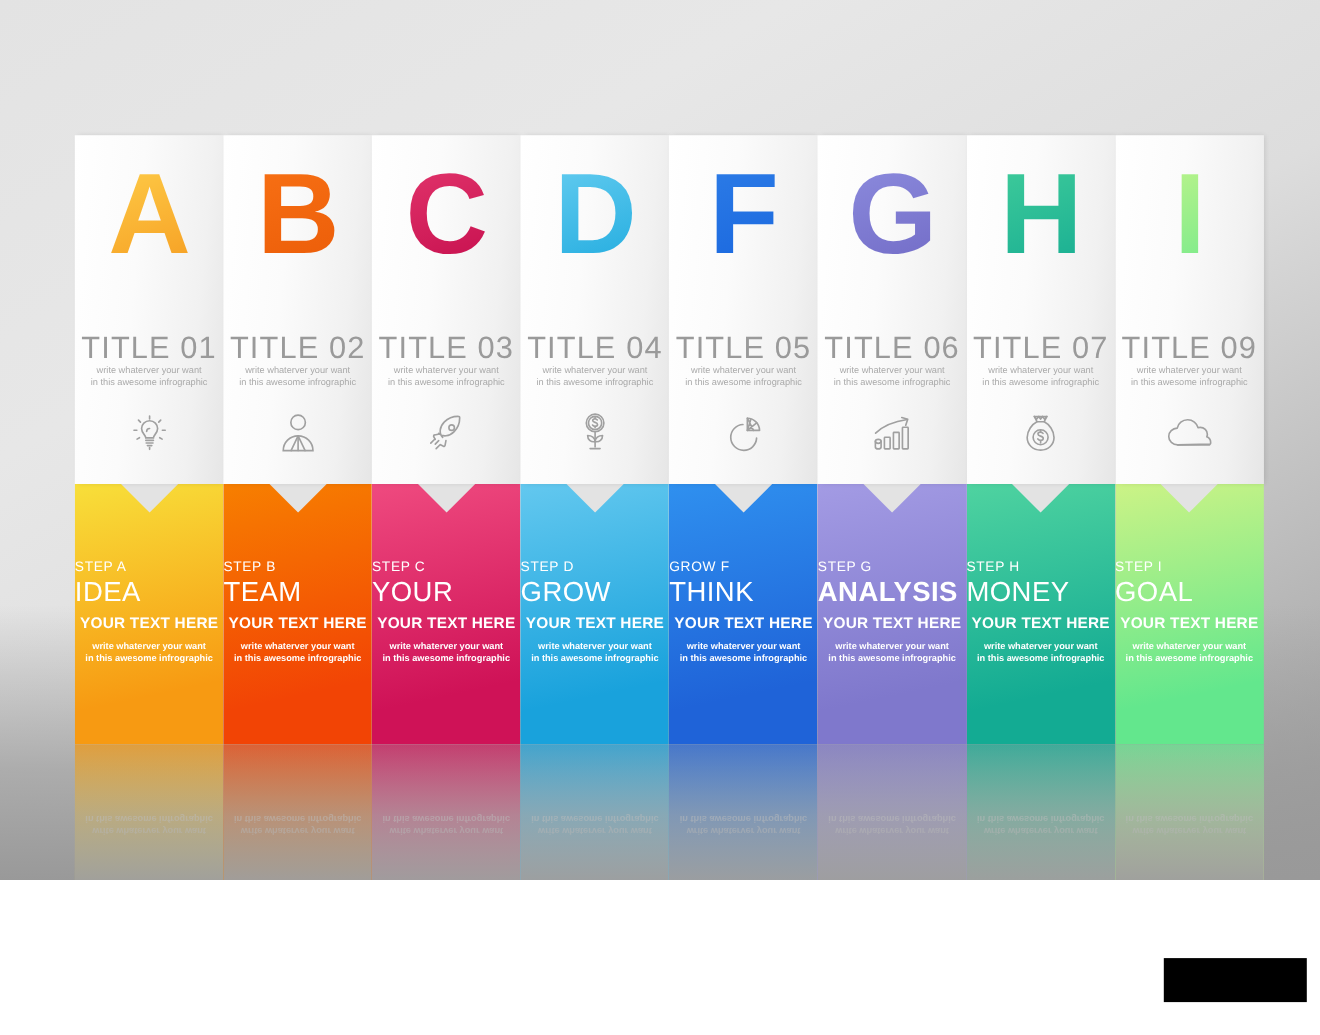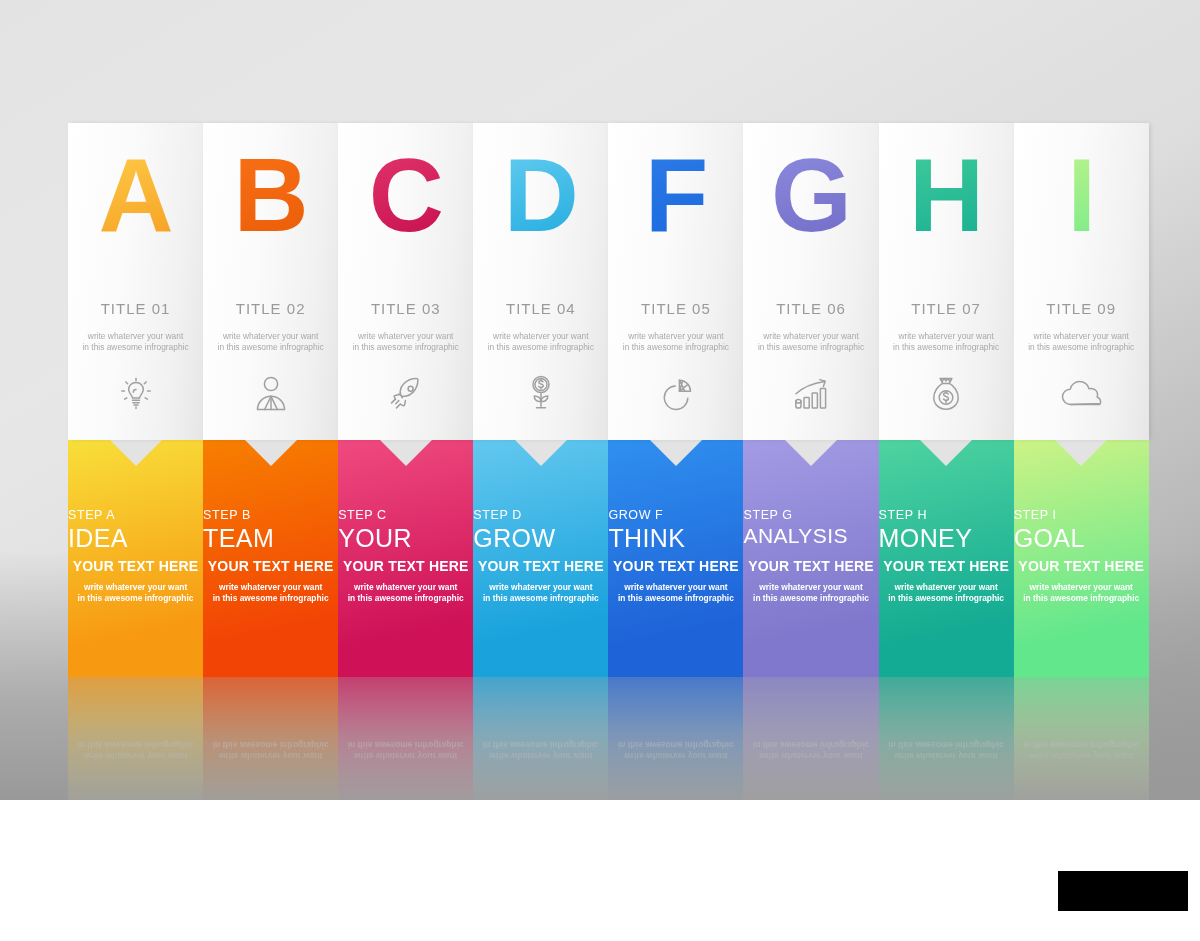--- a/index.html
+++ b/index.html
@@ -48,21 +48,21 @@
     font-size:104px;line-height:104px;
     font-weight:bold;
     letter-spacing:-1px;
     -webkit-background-clip:text;
     background-clip:text;
     color:transparent;
   }
   .title{
     position:absolute;top:177px;left:0;right:0;
     text-align:center;
-    font-size:15px;letter-spacing:1px;
+    font-size:28px;letter-spacing:1px;
     color:#9a9a9a;font-weight:400;
   }
   .sub{
     position:absolute;top:208px;left:0;right:0;
     text-align:center;
     font-size:8.4px;line-height:10.5px;
     color:#a9a9a9;
   }
   .icon{
     position:absolute;top:248px;left:0;right:0;
@@ -294,21 +294,21 @@
               <rect x="29.4" y="12.4" width="5.2" height="19.7" rx=".6"></rect>
               <path d="M5 17.8C11 12 19.6 7.4 33.8 5.4"></path>
               <path d="M28.8 3.6l5.4 1.6-1.8 5.3"></path>
             </svg>
           </div>
         </div>
         <div class="bot">
           <div class="botfill" style="background-image:linear-gradient(168deg,#a39be4 0%,#7f78cc 78%,#7f78cc 100%);"></div>
           <div class="notch"></div>
           <div class="step">STEP G</div>
-          <div class="word" style="font-size: 21px;">ANALYSIS</div>
+          <div class="word" style="font-size: 25px; font-weight: bold;">ANALYSIS</div>
           <div class="yth">YOUR TEXT HERE</div>
           <div class="desc"><span>write whaterver your want</span><br><span>in this awesome infrographic</span></div>
         </div>
         <div class="refl">
           <div class="reflfill" style="background-image:linear-gradient(180deg,#7f78cc 0%,#a39be4 100%);"></div>
           <div class="refltxt"><span>write whaterver your want</span><br><span>in this awesome infrographic</span></div>
           <div class="reflveil"></div>
         </div>
       </div>
       <div class="col">

